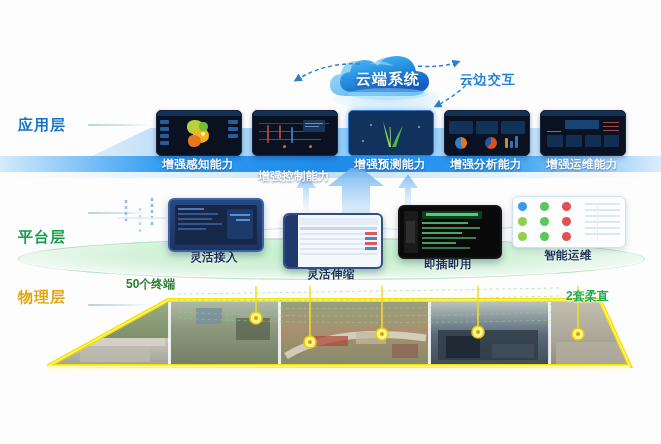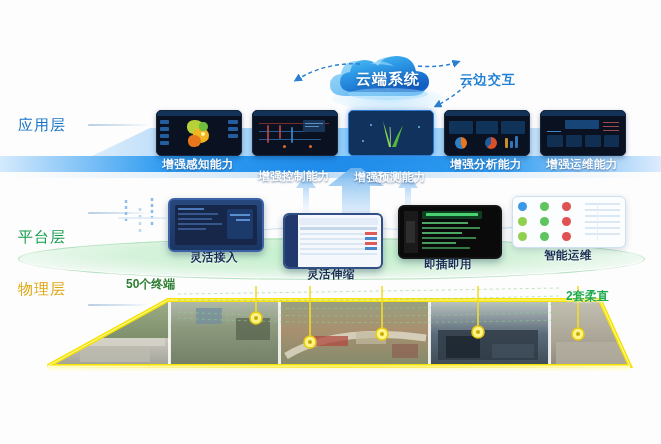--- a/index.html
+++ b/index.html
@@ -9,35 +9,35 @@
     background:#ffffff;
     font-family:"Liberation Sans","DejaVu Sans",sans-serif;
     overflow:hidden;
     position:relative;
   }
   #stage{position:absolute;left:0;top:0;width:661px;height:444px;overflow:hidden;background:#fdfdfd;}
 
   
   .layer-label{
     position:absolute;
-    font-weight:normal;
+    font-weight:bold;
     letter-spacing:1px;
     white-space:nowrap;
     font-size:15px;
   }
   .layer-rule{
     position:absolute;height:2px;
     background:linear-gradient(to right,#b9cfe4,#dbe7f2 60%,rgba(219,231,242,0));
     border-radius:2px;
   }
   .lbl-app{left:18px;top:116px;color:#1573c6;}
   .rule-app{left:88px;top:124px;width:62px;}
   .lbl-plat{left:18px;top:204px;color:#139b4b;margin-top:24px;}
   .rule-plat{left:88px;top:212px;width:62px;}
-  .lbl-phy{left:18px;top:280px;color:#e0a50d;}
+  .lbl-phy{left:18px;top:288px;color:#e0a50d;}
   .rule-phy{left:88px;top:304px;width:62px;}
 
   
   .cloud-wrap{position:absolute;left:318px;top:48px;width:140px;height:62px;}
   .cloud-svg{position:absolute;left:0;top:0;}
   .cloud-text{
     position:absolute;left:0;top:22px;width:140px;text-align:center;
     font-size:15px;font-weight:bold;color:#ffffff;letter-spacing:1px;
     text-shadow:0 1px 3px rgba(10,60,120,.55);
     z-index:4;
@@ -269,21 +269,21 @@
         <svg width="84" height="44" viewBox="0 0 84 44">
           <path d="M40 36 Q36 22 34 10 Q38 22 42 36 z" fill="#8ddd4a" opacity=".95"></path>
           <path d="M43 36 Q48 24 54 14 Q50 26 47 36 z" fill="#5fc43a" opacity=".9"></path>
           <path d="M41 36 q1 -10 0 -20" stroke="#d6f59c" stroke-width="1" fill="none" opacity=".7"></path>
           <circle cx="14" cy="30" r="1" fill="#6fb7e8"></circle>
           <circle cx="70" cy="16" r="1" fill="#6fb7e8"></circle>
           <circle cx="22" cy="14" r="1" fill="#6fb7e8"></circle>
         </svg>
       </div>
     </div>
-    <div class="app-caption" style="left:342px;margin-top:13px;">增强预测能力</div>
+    <div class="app-caption" style="left:342px;">增强预测能力</div>
 
     <div class="app-card" style="left:444px;">
       <div class="mini">
         <div class="topbar"></div>
         <div class="bar" style="left:4px;top:10px;width:24px;height:13px;background:#123a63;"></div>
         <div class="bar" style="left:31px;top:10px;width:22px;height:13px;background:#123a63;"></div>
         <div class="bar" style="left:56px;top:10px;width:24px;height:13px;background:#123a63;"></div>
         <div class="dot" style="left:10px;top:26px;width:12px;height:12px;background:conic-gradient(#e8761c 0 45%, #2f7fc4 45% 100%);"></div>
         <div class="dot" style="left:40px;top:26px;width:12px;height:12px;background:conic-gradient(#d94f2a 0 60%, #1d5d9e 60% 100%);"></div>
         <div class="bar" style="left:60px;top:27px;width:3px;height:10px;background:#e8a62a;"></div>

